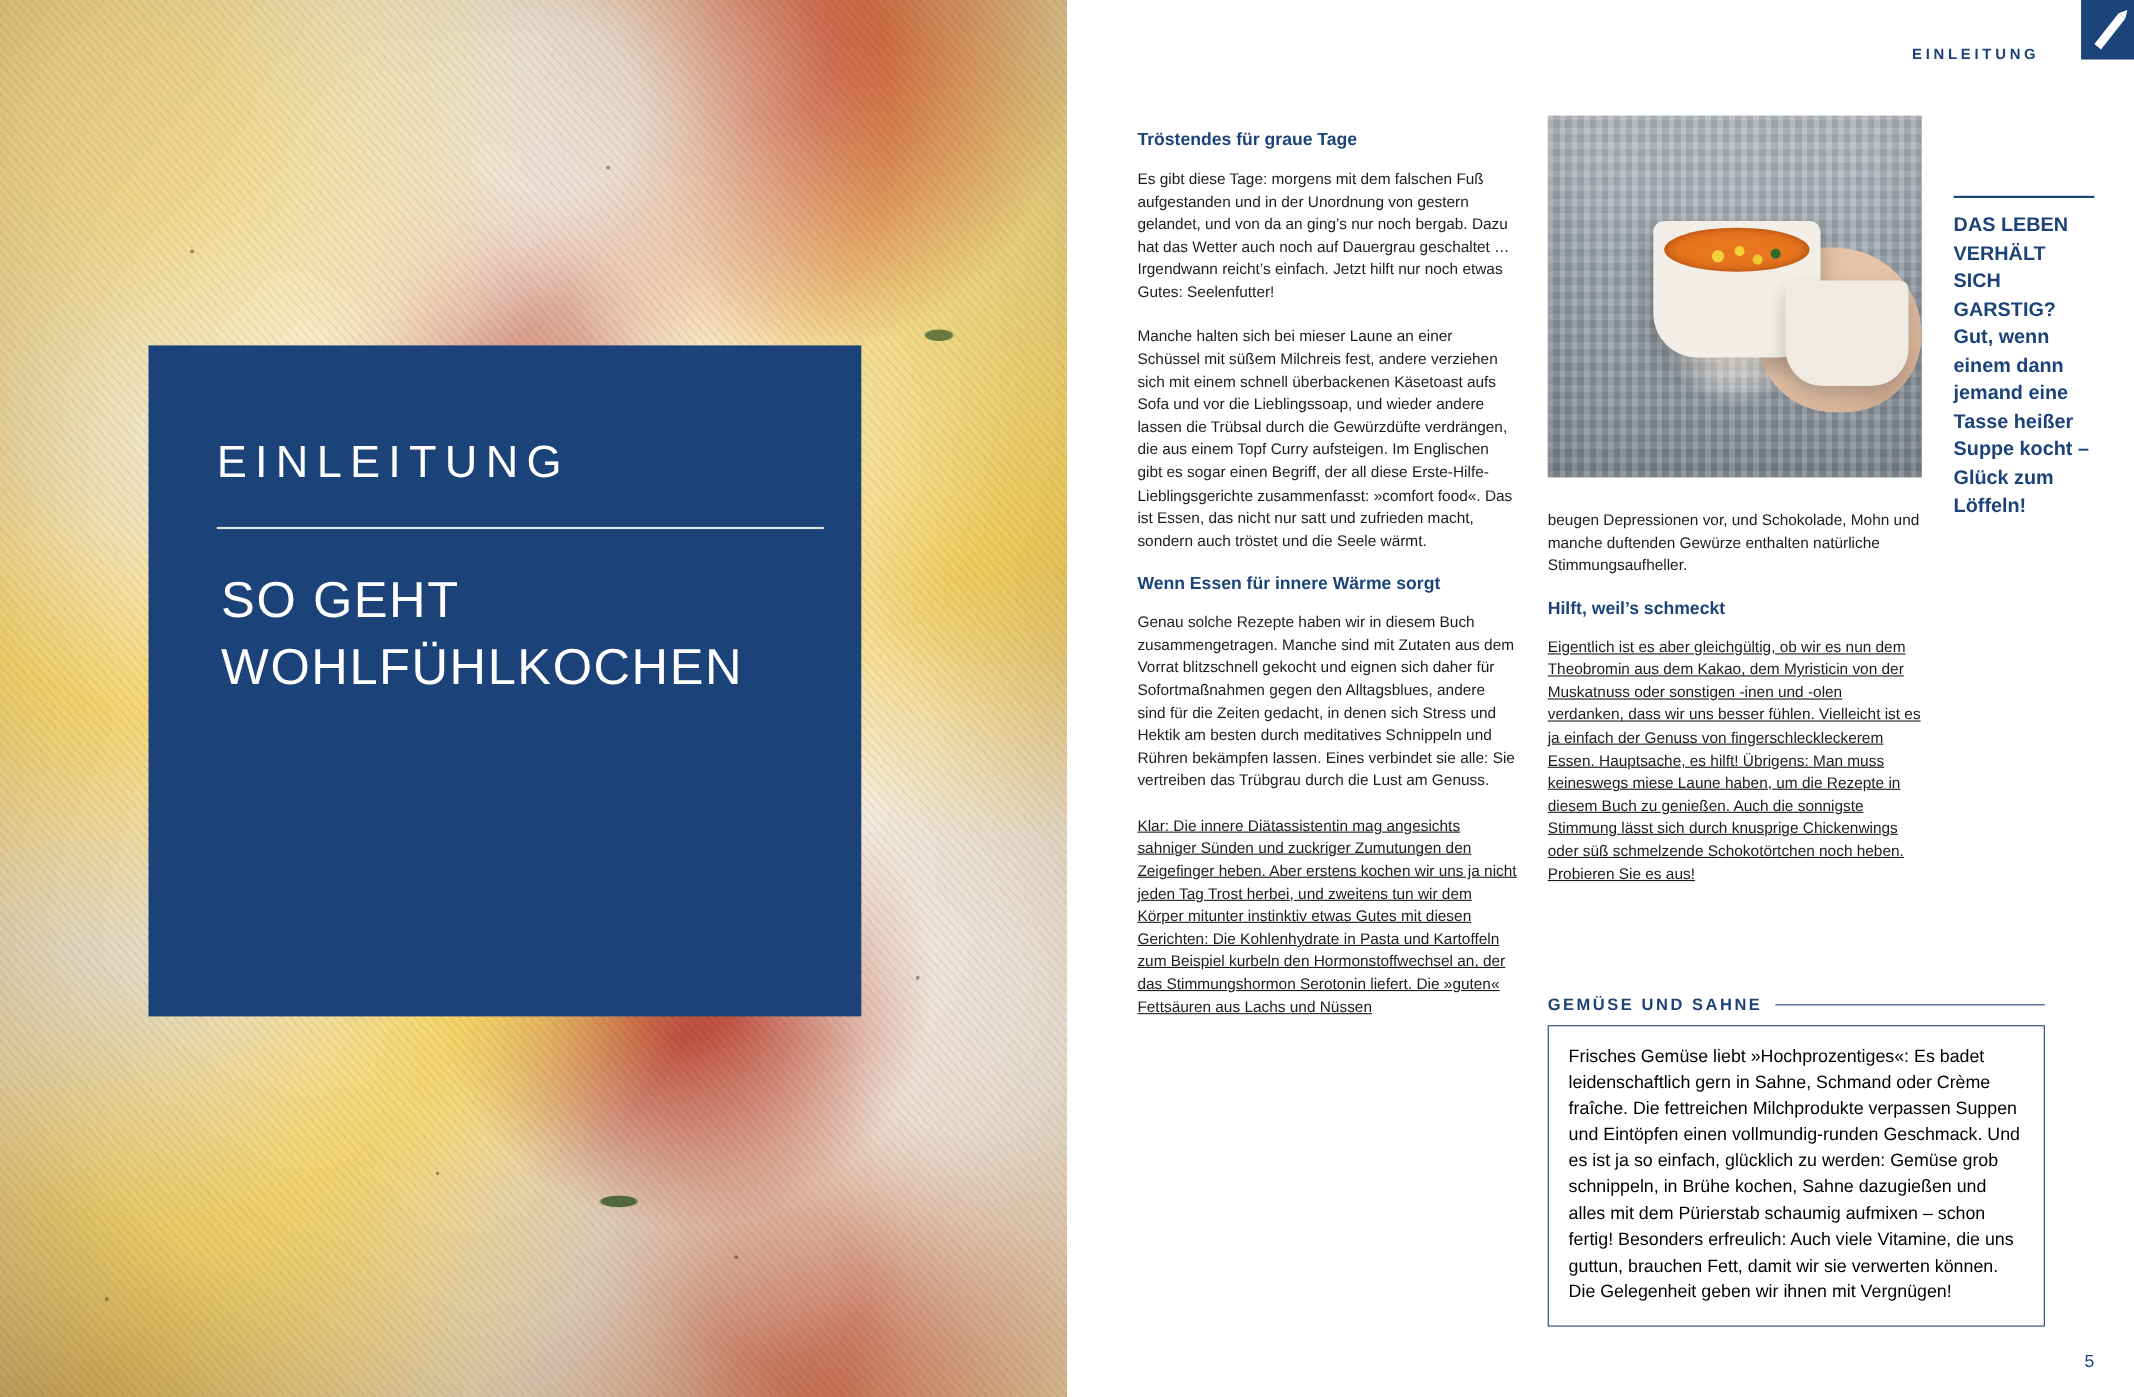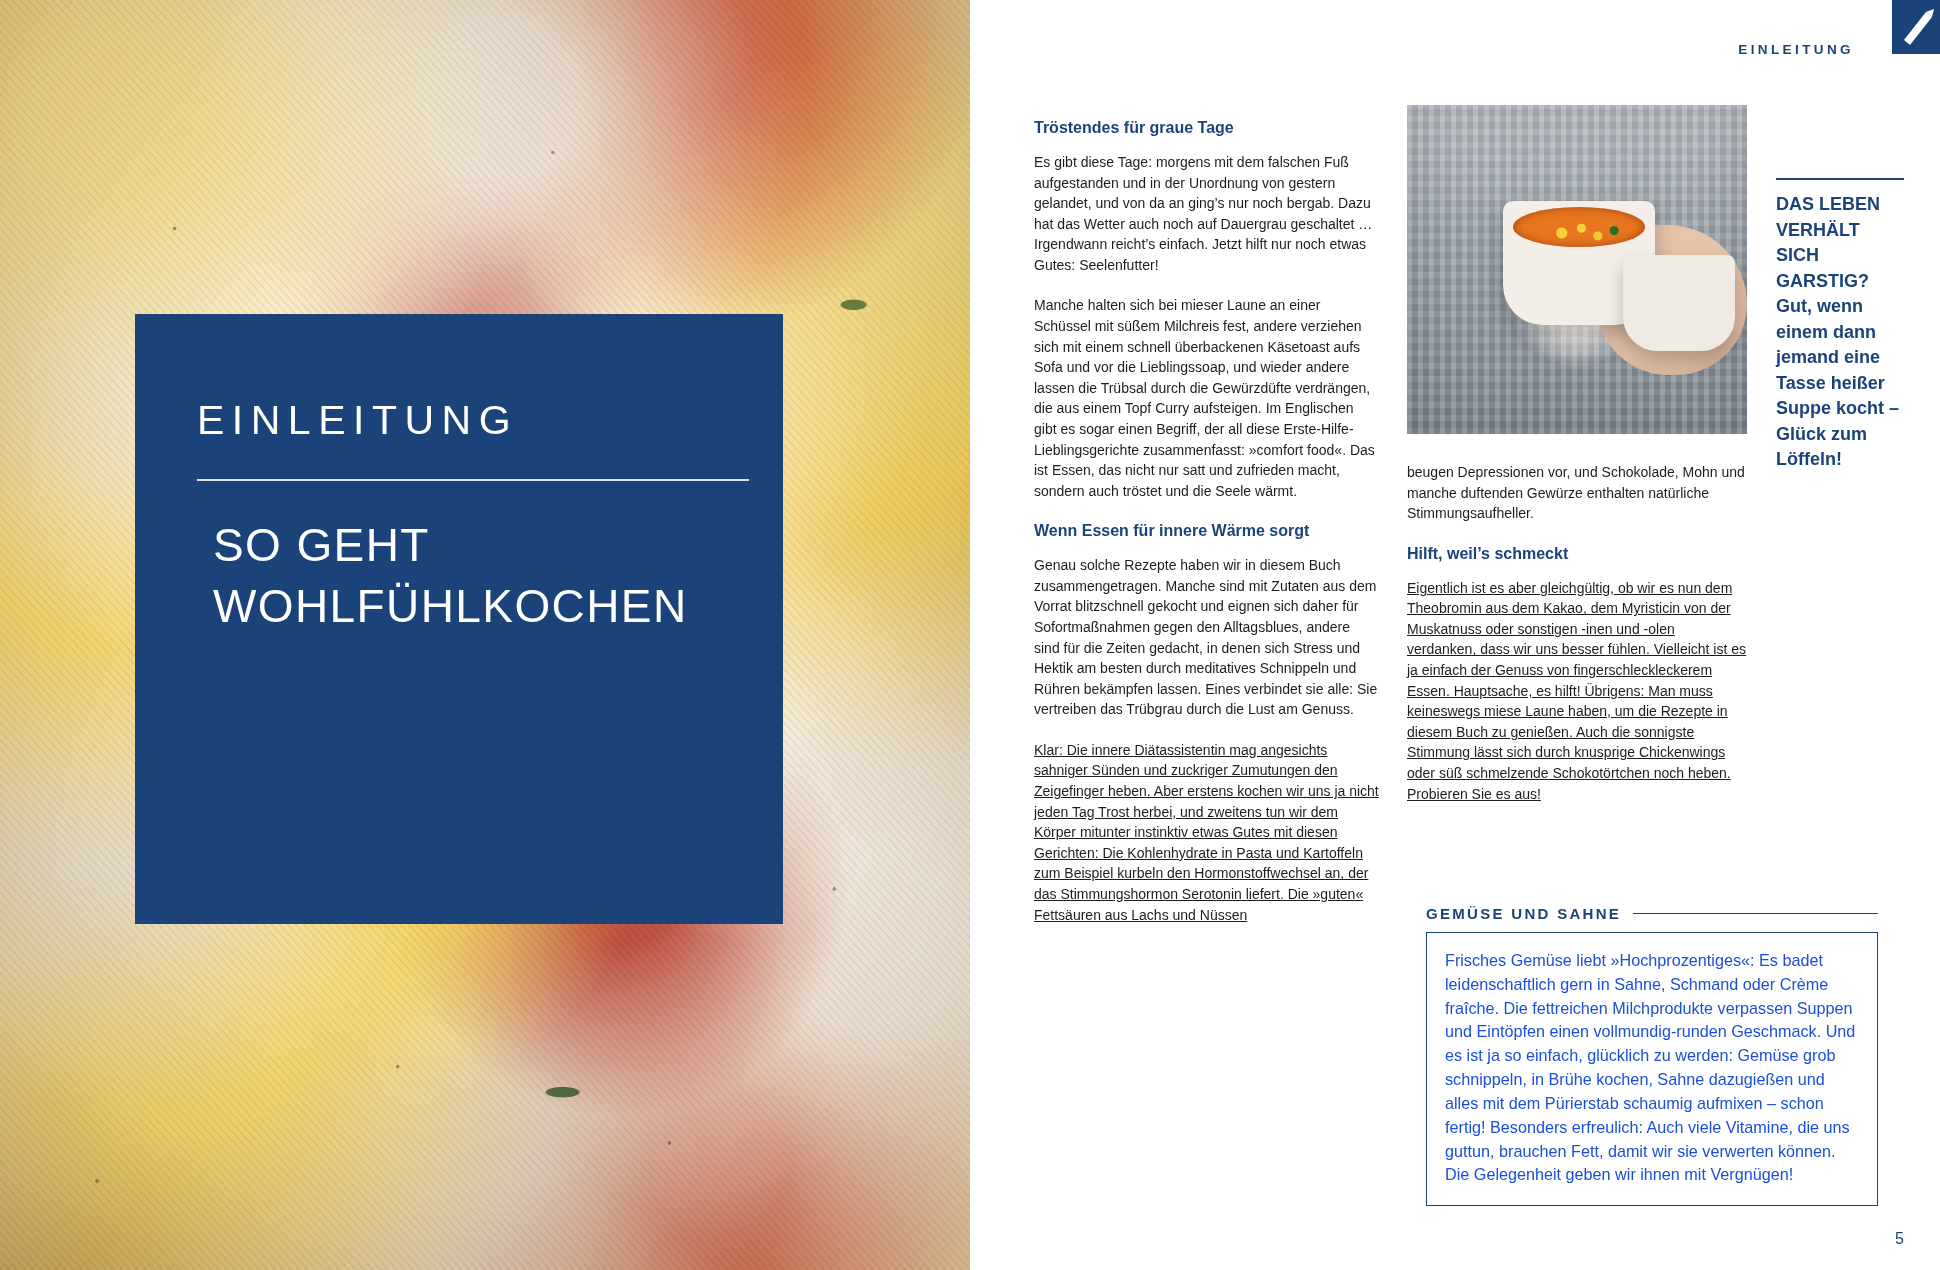--- a/index.html
+++ b/index.html
@@ -113,21 +113,21 @@
     width: 552px;
     height: 2px;
     background: rgba(255,255,255,.85);
     margin: 36px 0 34px 0;
   }
   .main-title {
     font-size: 46px;
     line-height: 1.32;
     letter-spacing: 1.4px;
     font-weight: 400;
-    margin: 16px;
+    margin: 4px;
   }
 
   
   .right-page {
     position: relative;
     width: 970px;
     height: 1270px;
     background: #ffffff;
   }
 
@@ -266,21 +266,21 @@
     color: #1c4379;
     font-size: 18px;
     line-height: 1.42;
     font-weight: 700;
   }
   .pull-quote .pq-head { display: block; }
   .pull-quote .pq-body { display: block; font-weight: 700; }
 
   .boxed {
     position: absolute;
-    left: 456px;
+    left: 437px;
     top: 905px;
     width: 452px;
   }
   .boxed-head {
     display: flex;
     align-items: center;
     gap: 12px;
     color: #1c4379;
     font-size: 15px;
     letter-spacing: 2.3px;
@@ -290,21 +290,21 @@
   .boxed-head .rule {
     flex: 1;
     height: 1px;
     background: #1c4379;
   }
   .boxed-body {
     border: 1px solid #1c4379;
     padding: 16px 18px 18px 18px;
     font-size: 16.2px;
     line-height: 1.47;
-    color: #1d4ed8;
+    color: #000000;
   }
 
   .folio {
     position: absolute;
     right: 36px;
     bottom: 22px;
     font-size: 16px;
     color: #1c4379;
     font-weight: 400;
   }

